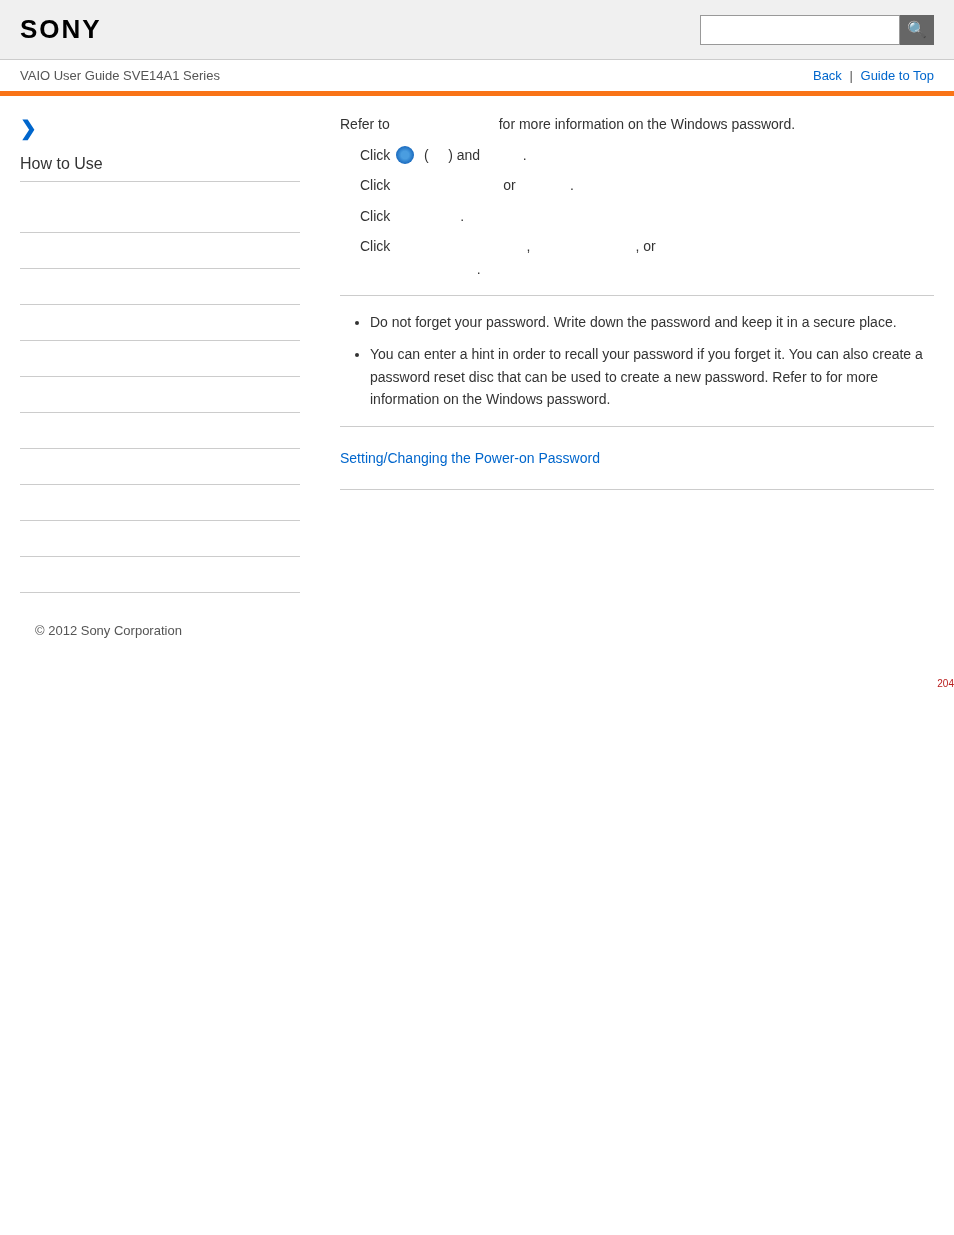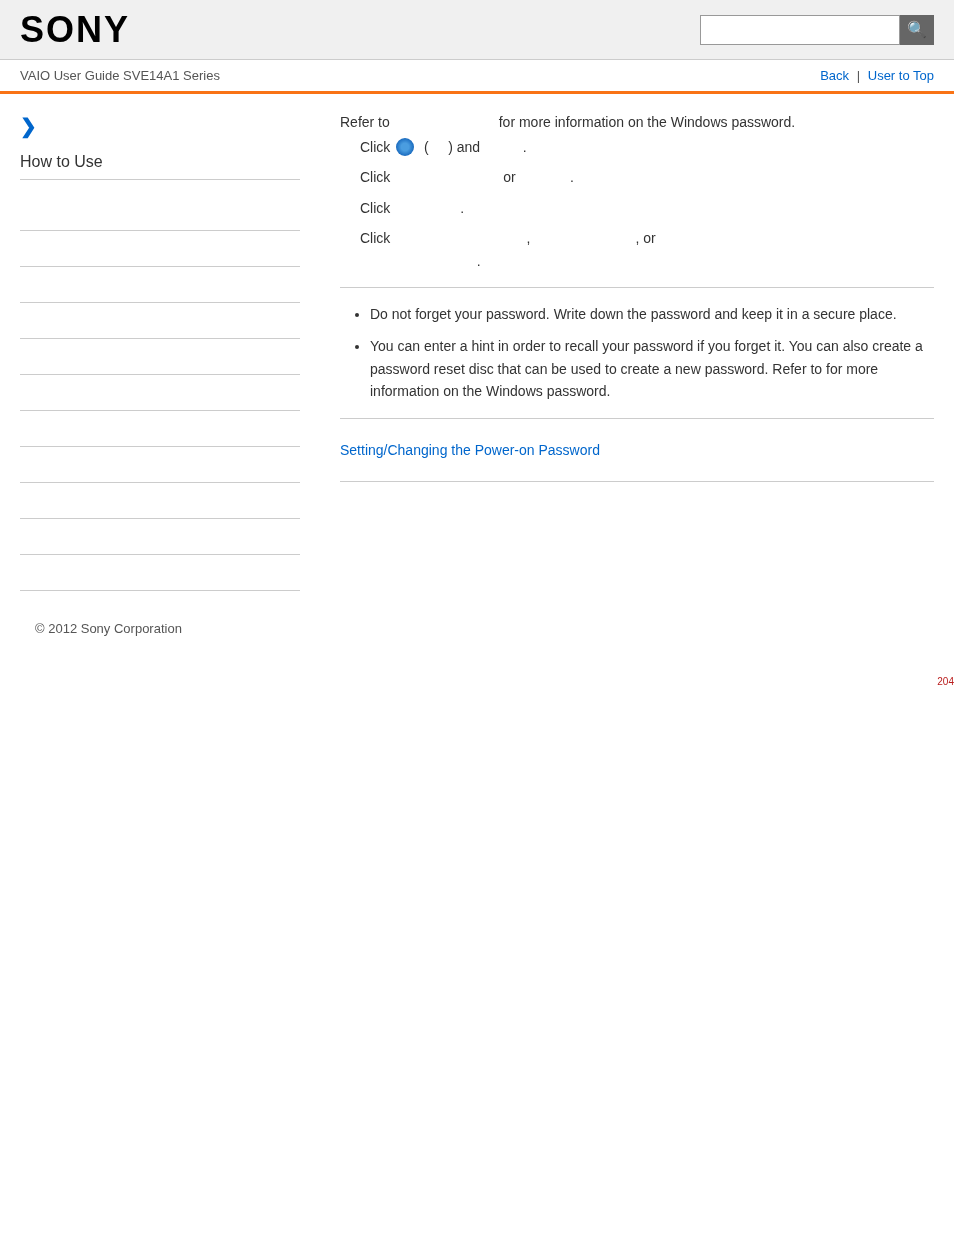--- a/index.html
+++ b/index.html
@@ -16,21 +16,21 @@
     .header {
       background: #f0f0f0;
       border-bottom: 1px solid #ccc;
       padding: 10px 20px;
       display: flex;
       align-items: center;
       justify-content: space-between;
       height: 60px;
     }
     .sony-logo {
-      font-size: 36px;
+      font-size: 26px;
       font-weight: bold;
       color: #000;
       letter-spacing: 2px;
       font-family: Arial, sans-serif;
     }
     .search-area {
       display: flex;
       align-items: center;
     }
     .search-input {
@@ -53,21 +53,21 @@
       color: #fff;
       font-size: 16px;
     }
 
     
     .sub-header {
       padding: 8px 20px;
       display: flex;
       align-items: center;
       justify-content: space-between;
-      border-bottom: 3px solid #f97316;
+      border-bottom: 5px solid #f97316;
     }
     .guide-title {
       font-size: 13px;
       color: #555;
     }
     .nav-links {
       font-size: 13px;
     }
     .nav-links a {
       color: #0066cc;
@@ -157,21 +157,21 @@
       height: 18px;
       background: radial-gradient(circle, #4a9de0 30%, #1a6bbf 70%);
       border-radius: 50%;
       vertical-align: middle;
       margin: 0 2px;
       position: relative;
       top: -1px;
     }
 
     .refer-line {
-      margin-bottom: 6px;
+      margin-bottom: 12px;
       font-size: 14px;
     }
 
     .follow-line {
       margin-bottom: 10px;
       font-size: 14px;
       line-height: 1.6;
     }
 
     .section-divider {
@@ -213,21 +213,21 @@
       <span>🔍</span>
     </button>
   </div>
 </div>
 
 <div class="sub-header">
   <span class="guide-title">VAIO User Guide SVE14A1 Series</span>
   <div class="nav-links">
     <a href="#">Back</a>
     <span class="nav-sep">|</span>
-    <a href="#">User to Top</a>
+    <a href="#">Guide to Top</a>
   </div>
 </div>
 
 <div class="main-container">
 
   <div class="sidebar">
     <span class="chevron-icon">❯</span>
     <div class="sidebar-title">How to Use</div>
     <ul class="sidebar-links">
       <li><a href="#">&nbsp;</a></li>

